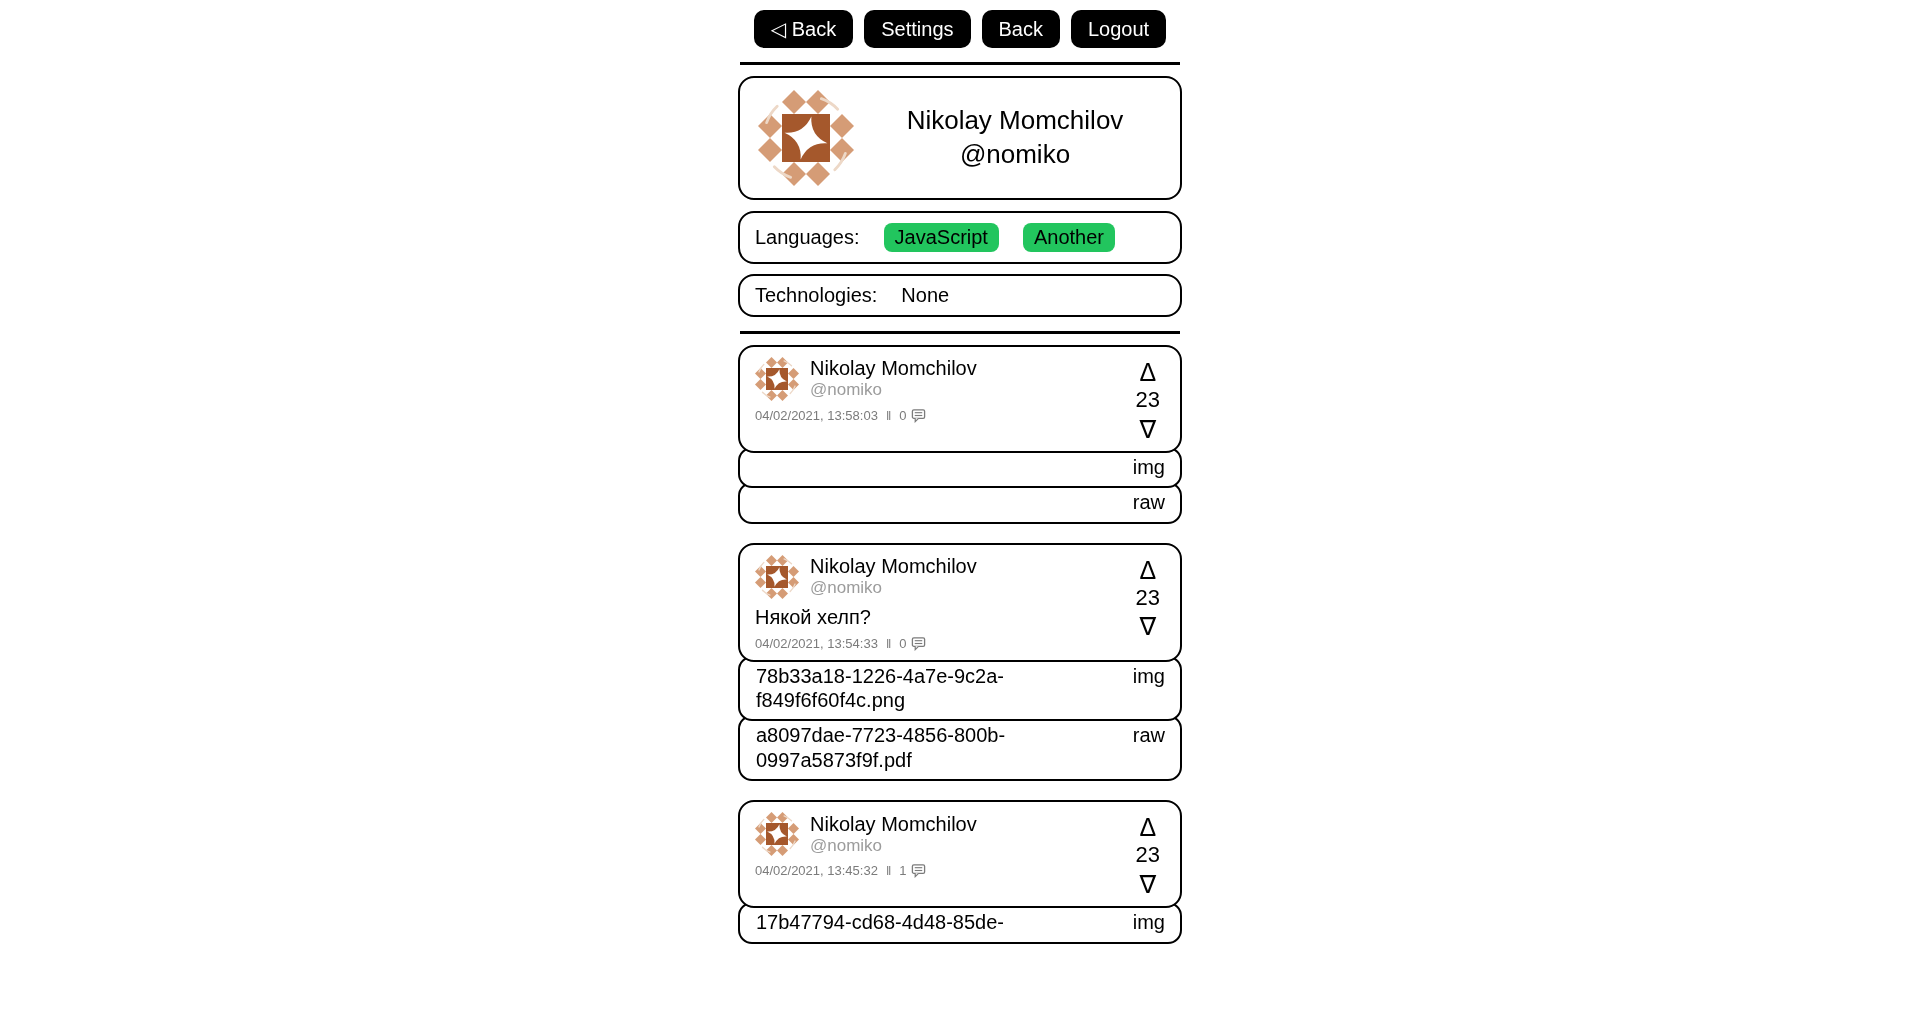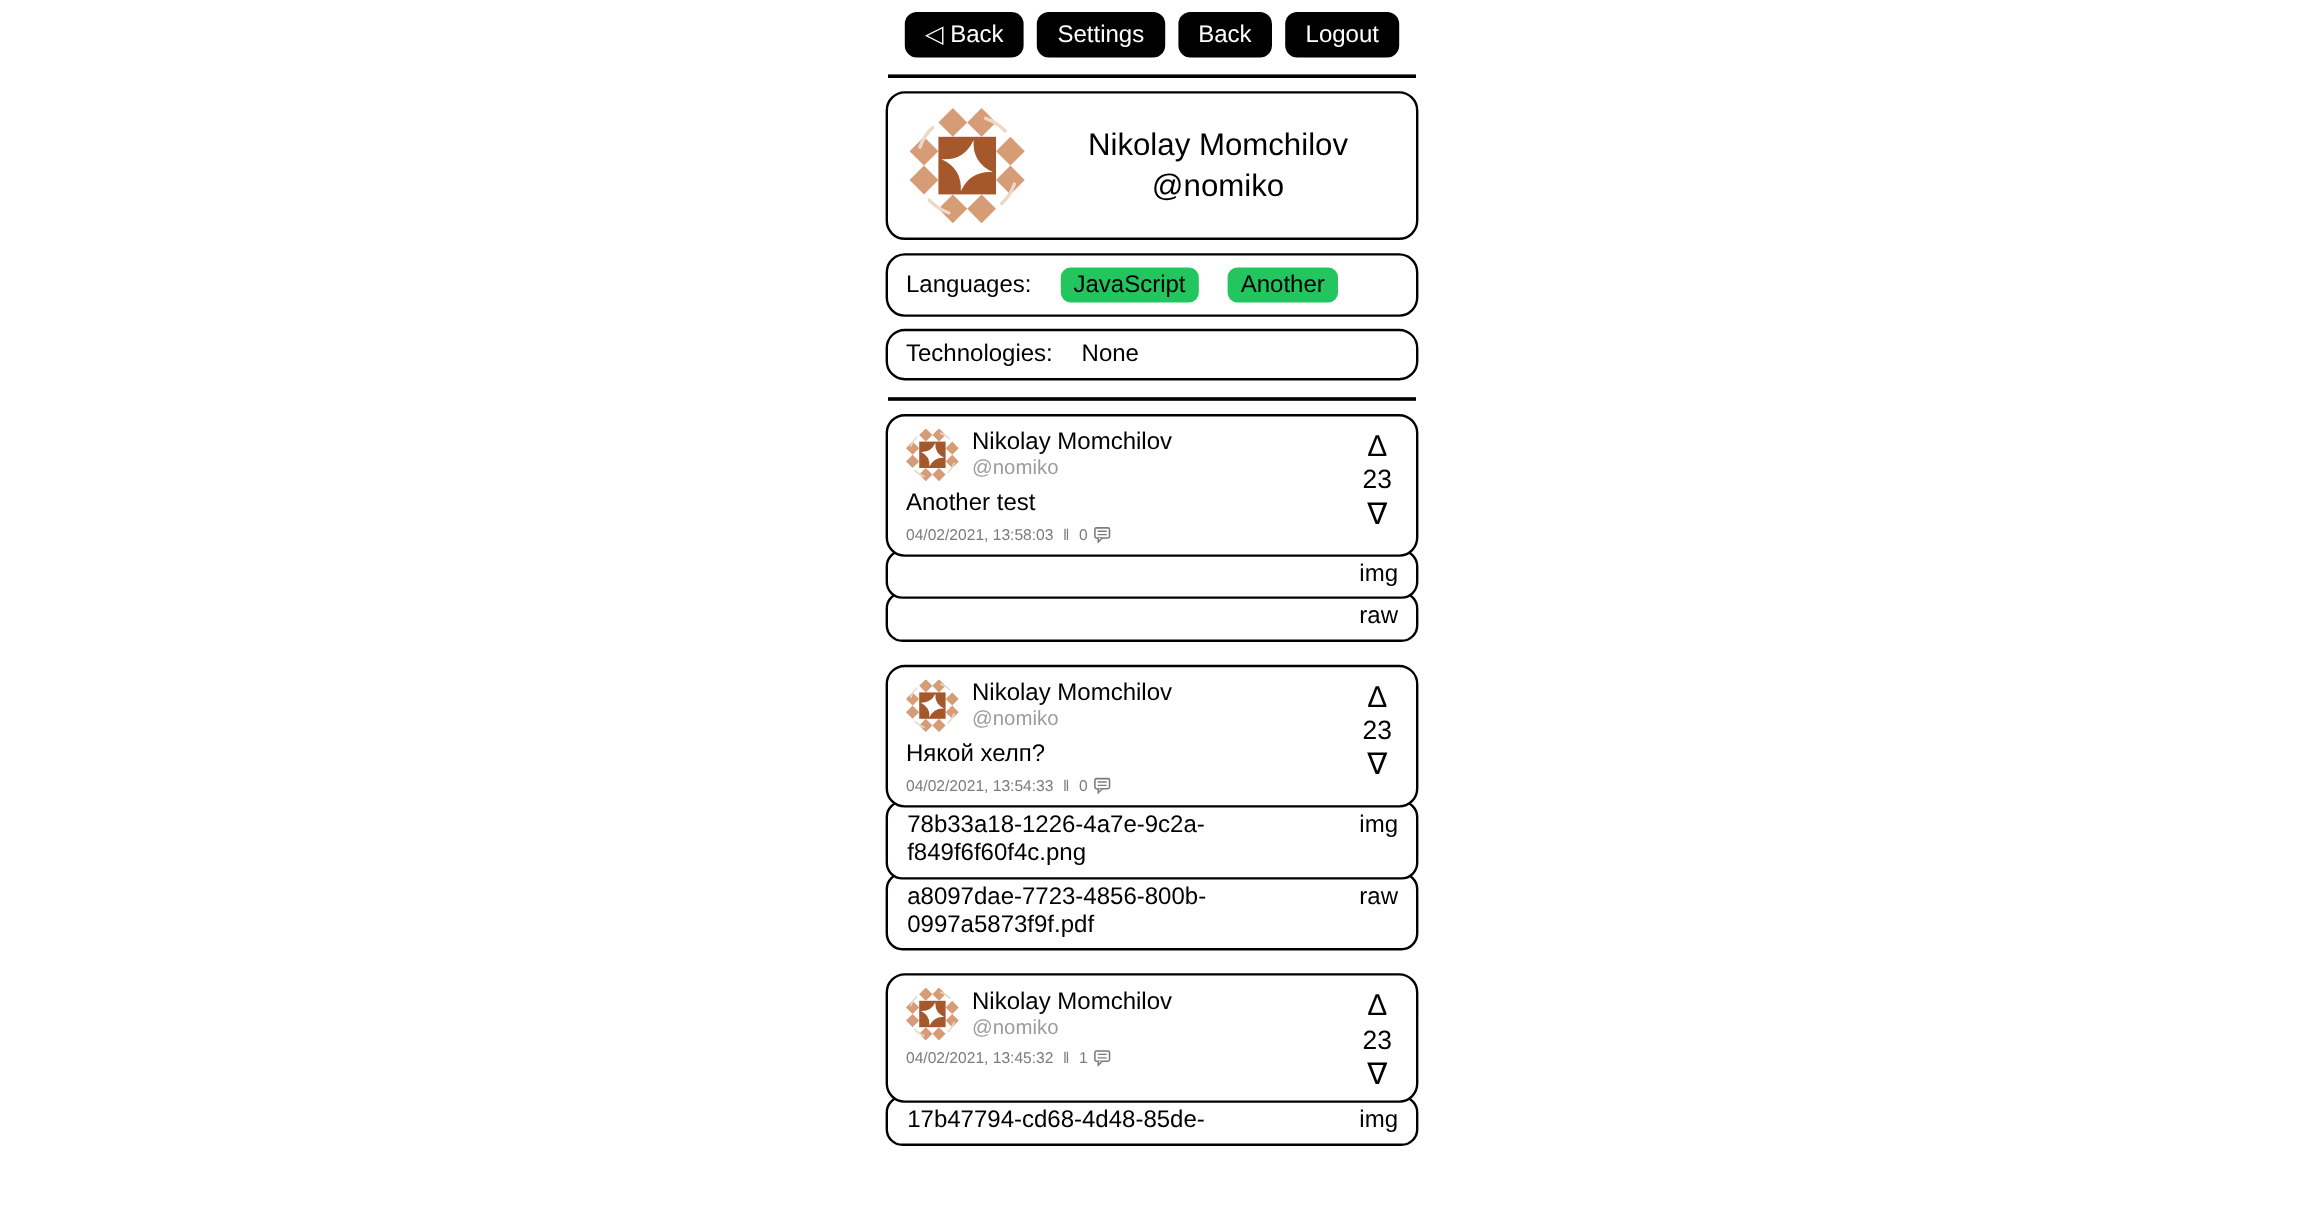--- a/index.html
+++ b/index.html
@@ -122,21 +122,20 @@
       <div class="post-main">
         <div class="post-header">
           <svg class="avatar-sm" viewBox="0 0 100 100">
               <use href="#identicon"></use>
             </svg>
           <div>
             <div class="post-author">Nikolay Momchilov</div>
             <div class="post-username">@nomiko</div>
           </div>
         </div>
-        <div class="post-title">Another test</div>
         <div class="post-meta">
           <span>04/02/2021, 13:58:03</span>
           <span>‖</span>
           <span class="comment-wrap">
             <span>0</span>
             <svg width="15" height="15" viewBox="0 0 16 16">
               <rect x="1.5" y="2" width="13" height="9" rx="1.5" fill="none" stroke="#7b7b7b" stroke-width="1.4"></rect>
               <path d="M4.5 11 L4.5 14.5 L8 11" fill="#fff" stroke="#7b7b7b" stroke-width="1.3"></path>
               <line x1="4" y1="5" x2="12" y2="5" stroke="#7b7b7b" stroke-width="1.2"></line>
               <line x1="4" y1="8" x2="12" y2="8" stroke="#7b7b7b" stroke-width="1.2"></line>

